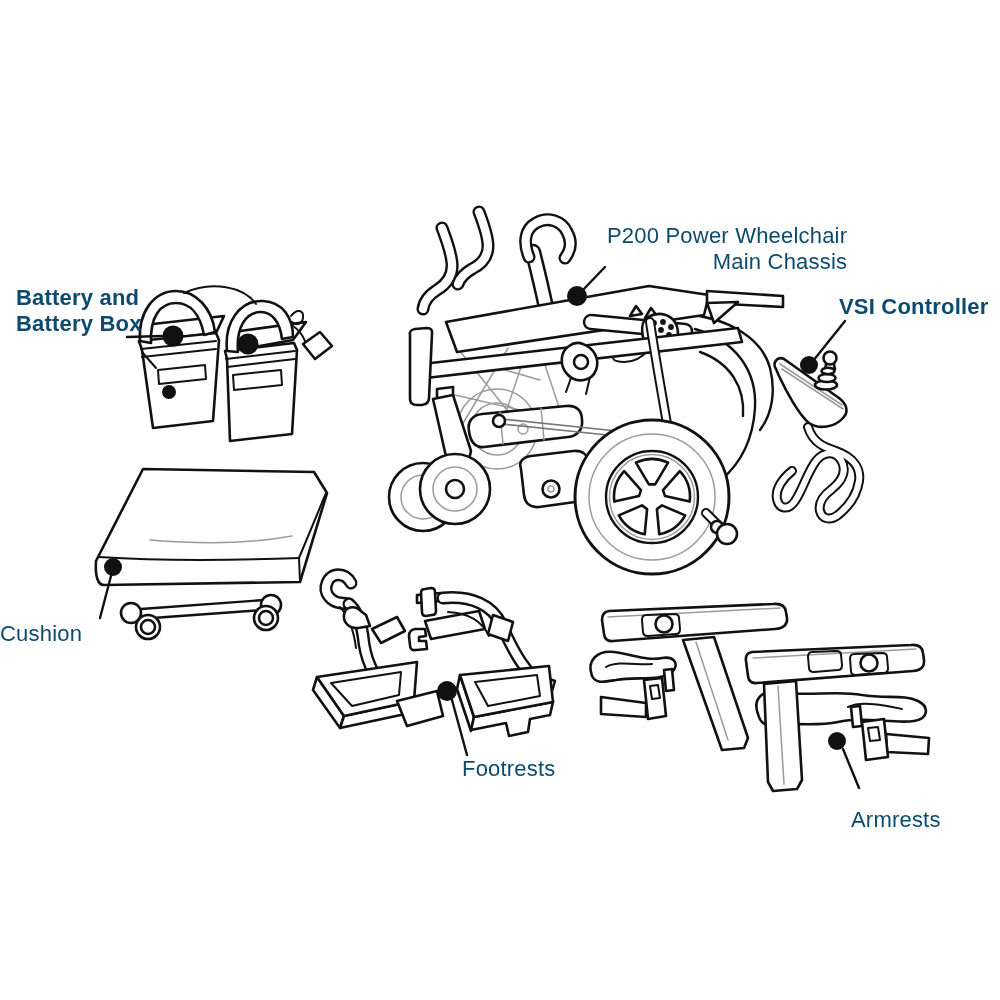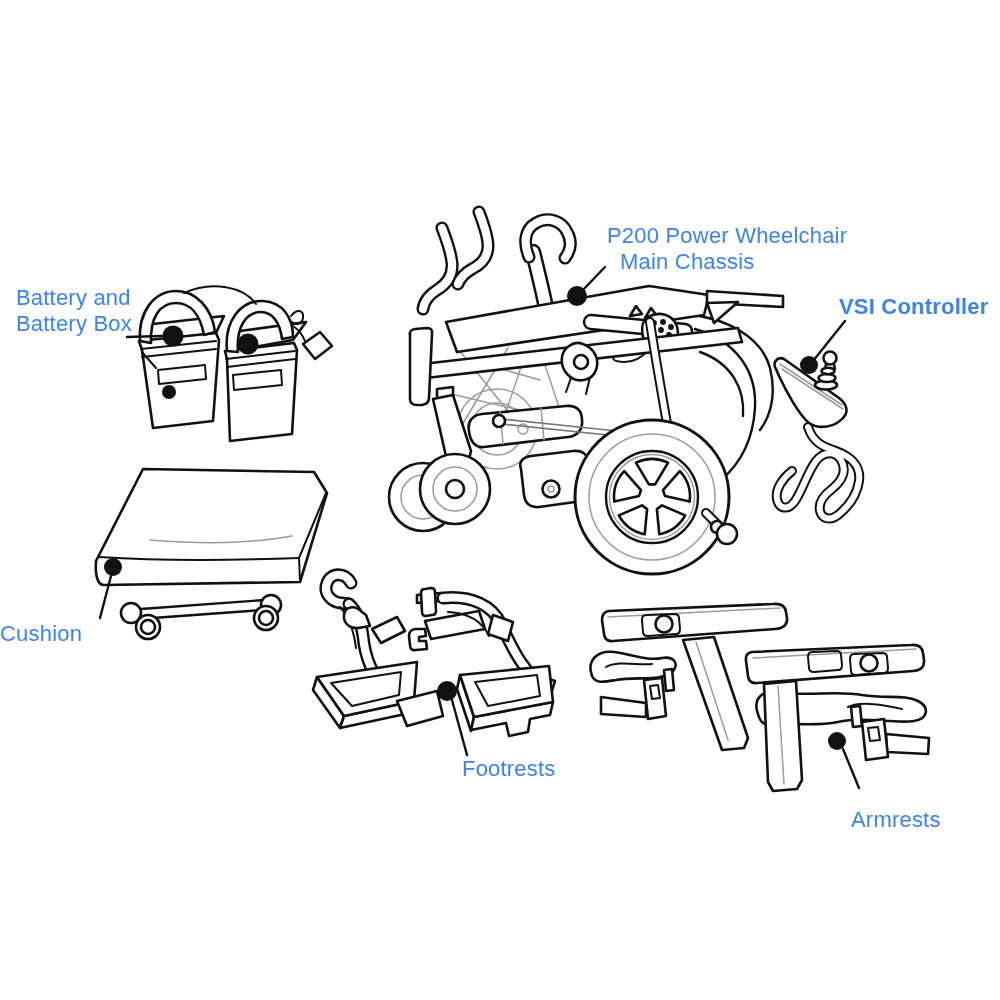--- a/index.html
+++ b/index.html
@@ -1,20 +1,20 @@
 <!DOCTYPE html>
 <html><head>
 <meta charset="utf-8">
 <style>
   html,body{margin:0;padding:0;background:#ffffff;}
   body{width:1000px;height:1000px;font-family:"Liberation Sans", sans-serif;}
   .stage{position:relative;width:1000px;height:1000px;background:#fff;overflow:hidden;}
   .stage svg{position:absolute;left:0;top:0;}
-  .lbl{position:absolute;color:#3b82f6;font-size:22px;line-height:26px;white-space:nowrap;letter-spacing:0.2px;}
-  .lbl .l2-indent{margin-left:13px;}
+  .lbl{position:absolute;color:#0c4a6e;font-size:22px;line-height:26px;white-space:nowrap;letter-spacing:0.2px;}
+  .lbl .l2-indent{text-align:right;}
   
   .o  {fill:#fff;stroke:#111;stroke-width:2.6;stroke-linejoin:round;stroke-linecap:round;}
   .o3 {fill:#fff;stroke:#111;stroke-width:3;stroke-linejoin:round;stroke-linecap:round;}
   .on {fill:none;stroke:#111;stroke-width:2.4;stroke-linejoin:round;stroke-linecap:round;}
   .on2{fill:none;stroke:#111;stroke-width:2;stroke-linejoin:round;stroke-linecap:round;}
   .th {fill:none;stroke:#9b9b9b;stroke-width:1.5;stroke-linecap:round;}
   .rod{fill:none;stroke:#777;stroke-width:1.7;stroke-linecap:round;}
   .tb {fill:none;stroke:#111;stroke-width:13;stroke-linecap:round;stroke-linejoin:round;}
   .tw {fill:none;stroke:#fff;stroke-width:8.2;stroke-linecap:round;stroke-linejoin:round;}
   .tb2{fill:none;stroke:#111;stroke-width:16.5;stroke-linecap:round;stroke-linejoin:round;}
@@ -253,21 +253,21 @@
     <circle class="dot" cx="173" cy="336" r="10.5"></circle>
     <circle class="dot" cx="248" cy="344" r="10.5"></circle>
     <circle class="dot" cx="577" cy="296" r="10"></circle>
     <circle class="dot" cx="809" cy="365" r="9"></circle>
     <circle class="dot" cx="113" cy="567" r="9"></circle>
     <circle class="dot" cx="447" cy="691" r="10"></circle>
     <circle class="dot" cx="837" cy="741" r="9"></circle>
   </g>
 </svg>
 
-  <div class="lbl" style="left:16px;top:285px;">
+  <div class="lbl" style="left:16px;top:285px;font-weight:bold;">
     <div>Battery and</div>
     <div>Battery Box</div>
   </div>
 
   <div class="lbl" style="left:607px;top:223px;">
     <div>P200 Power Wheelchair</div>
     <div class="l2-indent">Main Chassis</div>
   </div>
 
   <div class="lbl" style="left:839px;top:294px;font-weight:bold;">VSI Controller</div>

